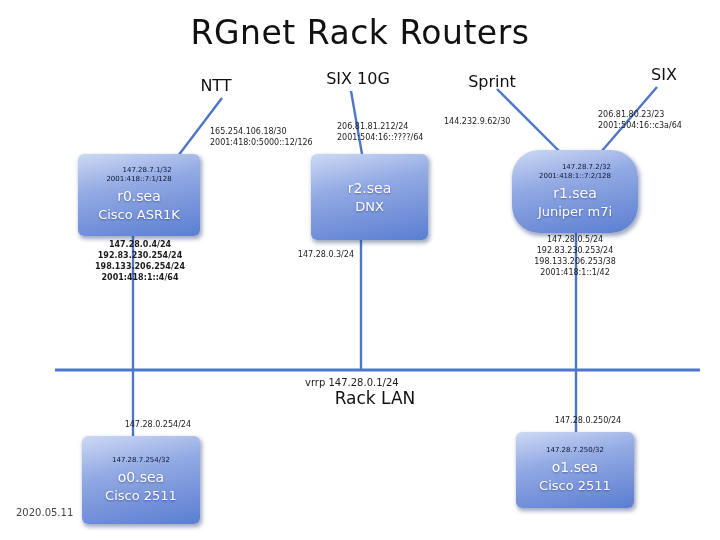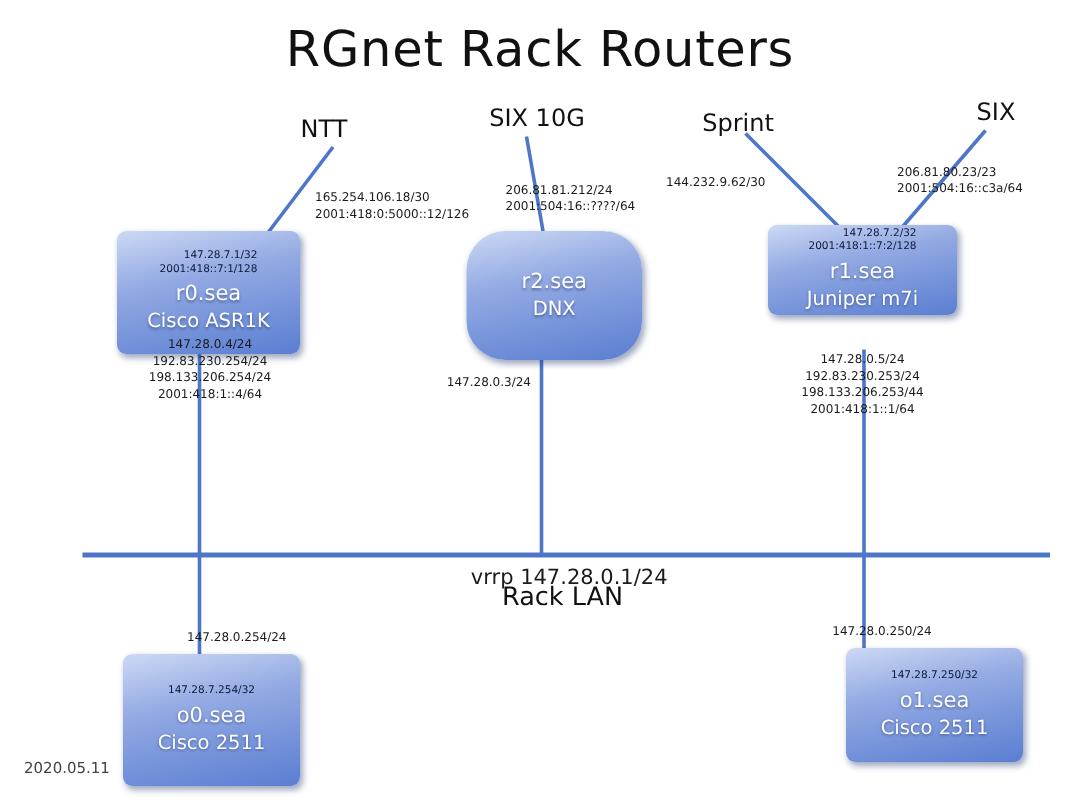--- a/index.html
+++ b/index.html
@@ -14,21 +14,21 @@
   .addr.center{text-align:center;}
   .addr.right{text-align:right;}
   .node{border-radius:6px;background:linear-gradient(168deg,#cdd9f4 0%,#93aae3 38%,#5a7ed2 100%);
         box-shadow:1.5px 2.5px 4px rgba(40,60,110,0.45);
         display:flex;flex-direction:column;align-items:center;justify-content:center;text-align:right;}
   .loops{font-size:7px;line-height:9px;color:#0d1736;margin-bottom:3px;}
   .loops div{white-space:nowrap;}
   .nname{font-size:14px;line-height:19px;color:#fff;text-shadow:0 1px 2px rgba(10,25,70,0.45);}
   .nmodel{font-size:13px;line-height:18px;color:#fff;text-shadow:0 1px 2px rgba(10,25,70,0.45);}
   .lanlabel{font-size:17px;text-align:center;}
-  .vrrp{font-size:14px;text-align:right;color:#1b1b1b;}
+  .vrrp{font-size:10px;text-align:left;color:#1b1b1b;}
   .date{font-size:10px;color:#444;}
 </style>
 </head>
 <body>
 
 <svg class="wires" width="720" height="540">
   <line x1="222" y1="98" x2="178" y2="156"></line>
   <line x1="351" y1="91" x2="362" y2="154"></line>
   <line x1="497" y1="89" x2="560" y2="152"></line>
   <line x1="657" y1="87" x2="601" y2="152"></line>
@@ -63,66 +63,66 @@
 
 <div class="abs node" style="left:78px;top:154px;width:122px;height:82px;">
   <div class="loops">
     <div>147.28.7.1/32</div>
     <div>2001:418::7:1/128</div>
   </div>
   <div class="nname">r0.sea</div>
   <div class="nmodel">Cisco ASR1K</div>
 </div>
 
-<div class="abs node" style="left:311px;top:154px;width:117px;height:86px;border-radius:26px;">
+<div class="abs node" style="left:311px;top:154px;width:117px;height:86px;">
   <div class="nname">r2.sea</div>
   <div class="nmodel">DNX</div>
 </div>
 
-<div class="abs node" style="left:512px;top:150px;width:126px;height:60px;">
+<div class="abs node" style="left:512px;top:150px;width:126px;height:83px;border-radius:27px;">
   <div class="loops">
     <div>147.28.7.2/32</div>
     <div>2001:418:1::7:2/128</div>
   </div>
   <div class="nname">r1.sea</div>
   <div class="nmodel">Juniper m7i</div>
 </div>
 
 <div class="abs node" style="left:82px;top:436px;width:118px;height:88px;">
   <div class="loops">
     <div>147.28.7.254/32</div>
   </div>
   <div class="nname">o0.sea</div>
   <div class="nmodel">Cisco 2511</div>
 </div>
 
-<div class="abs node" style="left:516px;top:432px;width:118px;height:76px;margin-left:48px;">
+<div class="abs node" style="left:516px;top:432px;width:118px;height:76px;">
   <div class="loops">
     <div>147.28.7.250/32</div>
   </div>
   <div class="nname">o1.sea</div>
   <div class="nmodel">Cisco 2511</div>
 </div>
 
-<div class="abs addr center" style="left:84px;top:224px;width:112px;">
+<div class="abs addr center" style="left:84px;top:239px;width:112px;font-weight:bold;">
   <div>147.28.0.4/24</div>
   <div>192.83.230.254/24</div>
   <div>198.133.206.254/24</div>
   <div>2001:418:1::4/64</div>
 </div>
 
 <div class="abs addr right" style="left:288px;top:249px;width:66px;">
   <div>147.28.0.3/24</div>
 </div>
 
 <div class="abs addr center" style="left:518px;top:234px;width:114px;">
   <div>147.28.0.5/24</div>
   <div>192.83.230.253/24</div>
-  <div>198.133.206.253/44</div>
-  <div>2001:418:1::1/64</div>
+  <div>198.133.206.253/38</div>
+  <div>2001:418:1::1/42</div>
 </div>
 
 <div class="abs addr center" style="left:95px;top:419px;width:96px;text-align:right;">
   <div>147.28.0.254/24</div>
 </div>
 
 <div class="abs addr center" style="left:540px;top:415px;width:96px;">
   <div>147.28.0.250/24</div>
 </div>
 

